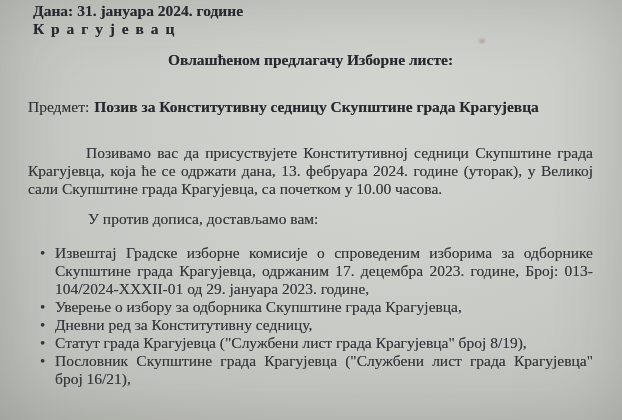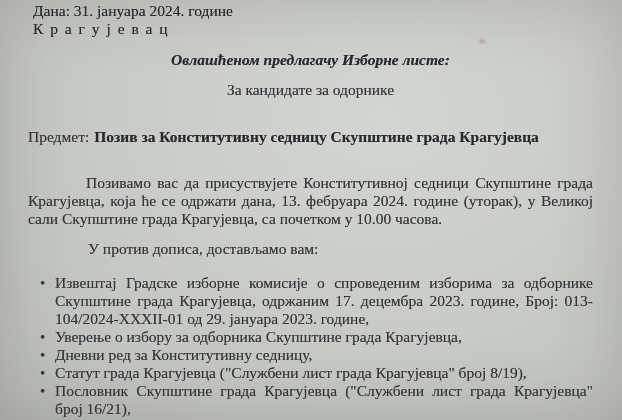--- a/index.html
+++ b/index.html
@@ -18,23 +18,23 @@
   .content {
     position: absolute; left: 28px; top: 2px; width: 565px;
     font-size: 15.5px; line-height: 18px;
     color: #35363c;
     filter: blur(0.3px);
     text-shadow: 0 0 0.6px rgba(50,51,58,0.55);
   }
   .b { font-weight: bold; color: #282930; }
   .center { text-align: center; }
   p { margin: 0; }
-  .date-line, .place-line { font-weight: normal; color: #282930; margin-left: 5px; }
+  .date-line, .place-line { font-weight: bold; color: #282930; margin-left: 5px; }
   .place-line { letter-spacing: 1.5px; }
-  .addr1 { margin-top: 13px; font-style: italic; }
+  .addr1 { margin-top: 13px; }
   .sub1 { margin-top: 12px; }
   .subject { margin-top: 29px; }
   .subject-label { margin-right: 5px; }
   .para {
     margin-top: 28px;
     text-align: justify;
     text-indent: 58px;
   }
   .intro { margin-top: 12px; margin-left: 60px; }
   ul.attachments {
@@ -64,21 +64,20 @@
 
   <div class="content">
 
     <p class="date-line">Дана: 31. јануара 2024. године</p>
 
     <p class="place-line">К р а г у ј е в а ц</p>
 
     <p class="addr1 center b">Овлашћеном предлагачу Изборне листе:</p>
 
 
-    <p class="sub1 center">За кандидате за одорнике</p>
 
 
     <p class="subject">
       <span class="subject-label">Предмет:</span><span class="b">Позив за Конститутивну седницу Скупштине града Крагујевца</span>
     </p>
 
     <p class="para">Позивамо вас да присуствујете Конститутивној седници Скупштине града Крагујевца, која ће се одржати дана, 13. фебруара 2024. године (уторак), у Великој сали Скупштине града Крагујевца, са почетком у 10.00 часова.</p>
 
     <p class="intro">У против дописа, достављамо вам:</p>
 

